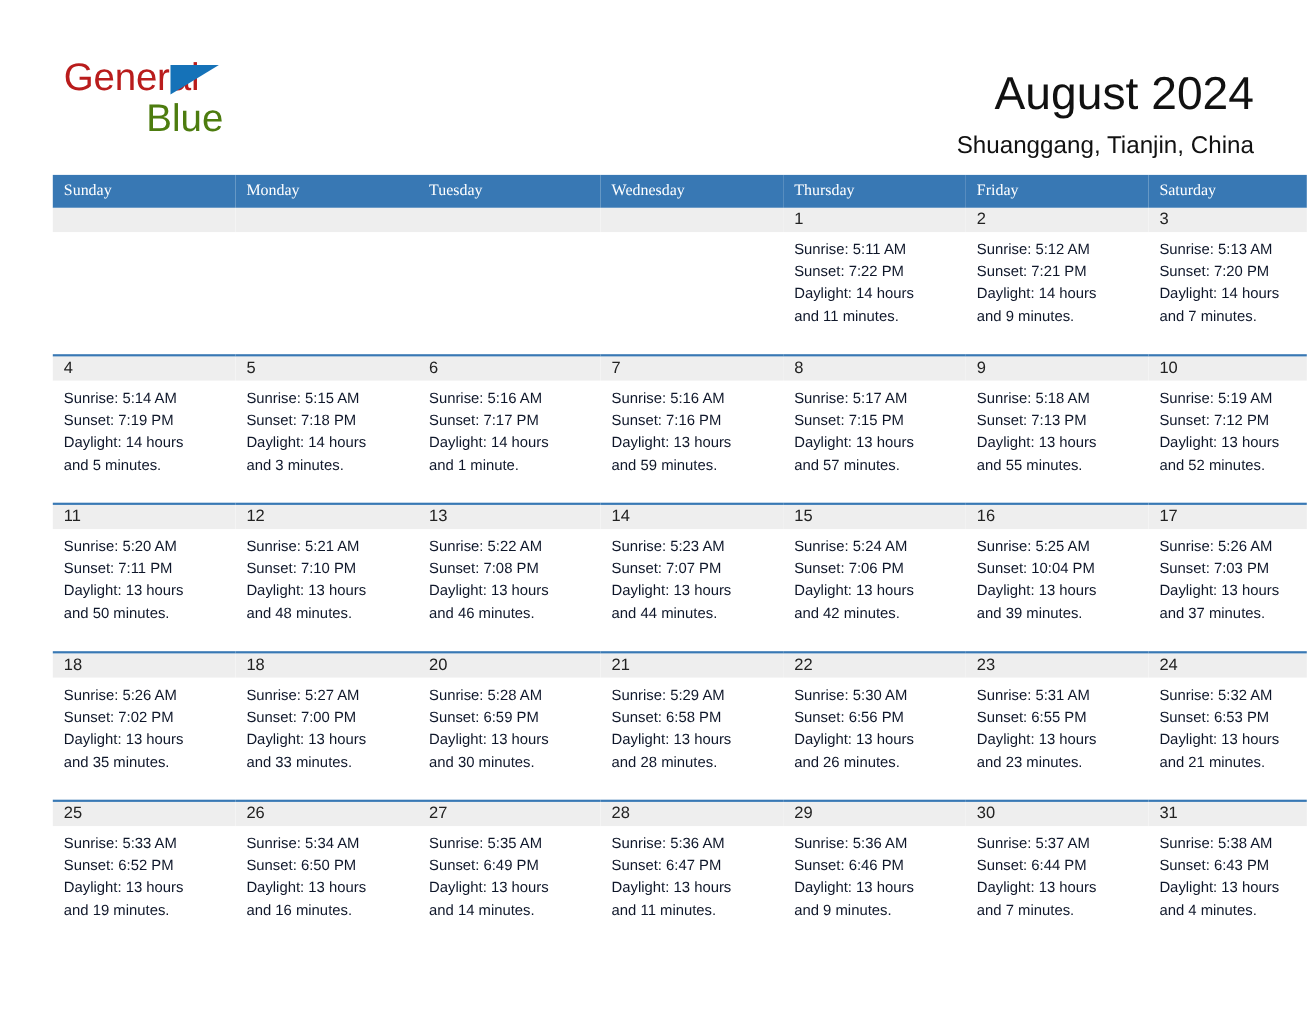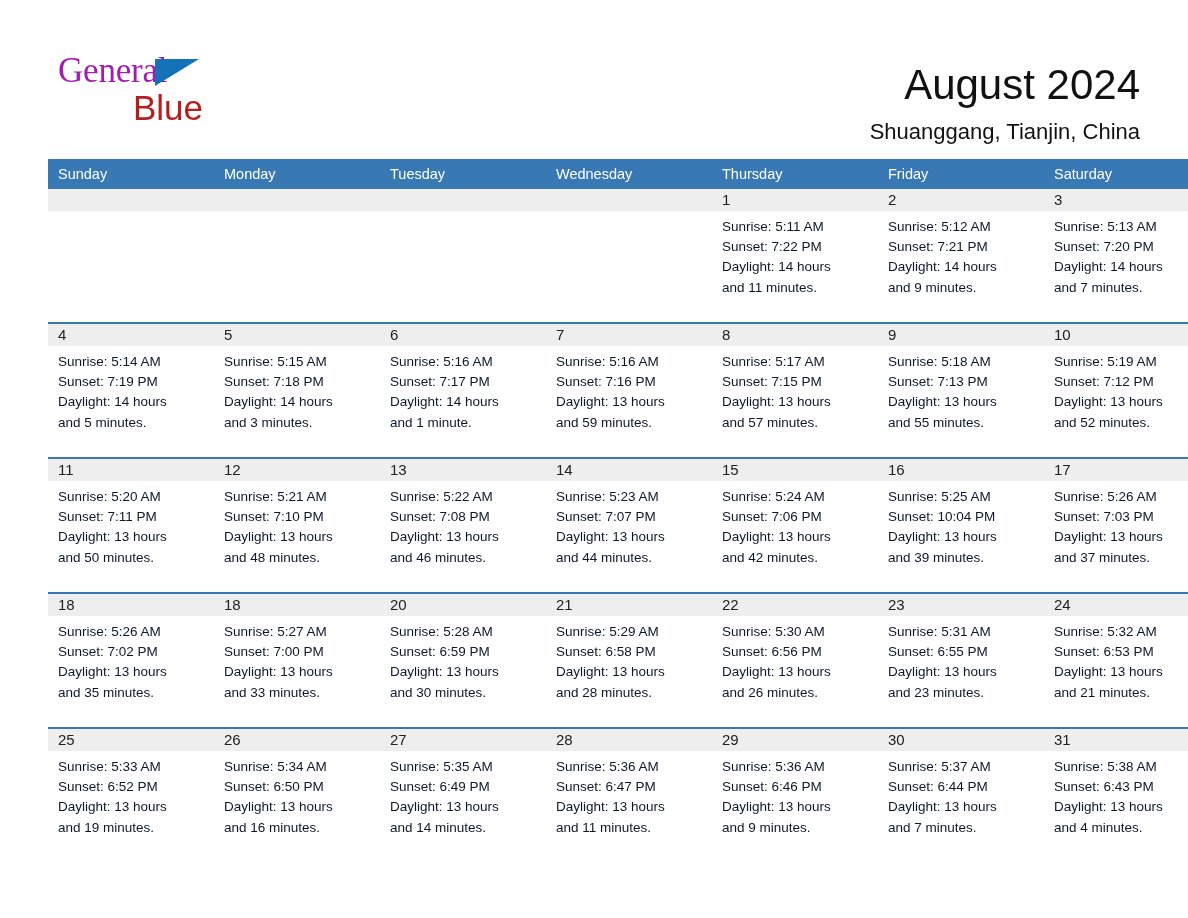--- a/index.html
+++ b/index.html
@@ -36,39 +36,38 @@
     left: 10px;
     top: 8px;
     width: 260px;
     height: 80px;
   }
   .brand-line1 {
     position: relative;
     display: block;
     font-size: 35px;
     line-height: 38px;
-    color: #a21caf;
+    color: #b91c1c;
     letter-spacing: -0.2px;
     font-weight: 400;
-    font-family: Liberation Serif, serif;
   }
   .brand-tri {
     position: absolute;
     left: 97px;
     top: 7px;
     width: 0;
     height: 0;
     border-left: 44px solid #1572b8;
     border-bottom: 27px solid transparent;
   }
   .brand-line2 {
     display: block;
     font-size: 35px;
     line-height: 34px;
-    color: #b91c1c;
+    color: #4d7c0f;
     margin-left: 75px;
     margin-top: 1px;
     font-weight: 400;
   }
 
   .title-block {
     position: absolute;
     right: 0px;
     top: 0px;
     text-align: right;
@@ -117,21 +116,21 @@
   .week-row.first { height: 134px; }
 
   .day-cell {
     vertical-align: top;
     padding: 0;
     border: none;
     border-top: 2px solid #3878b4;
     background: #ffffff;
     width: 156px;
   }
-  .weekday-row th { width: 156px; }
+  .weekday-row th { width: 156px; font-family: Liberation Serif, serif; }
   .week-row.first .day-cell { border-top: none; }
 
   .daynum {
     background: #eeeeee;
     height: 22px;
     line-height: 22px;
     padding-left: 10px;
     font-size: 15px;
     color: #222222;
   }

